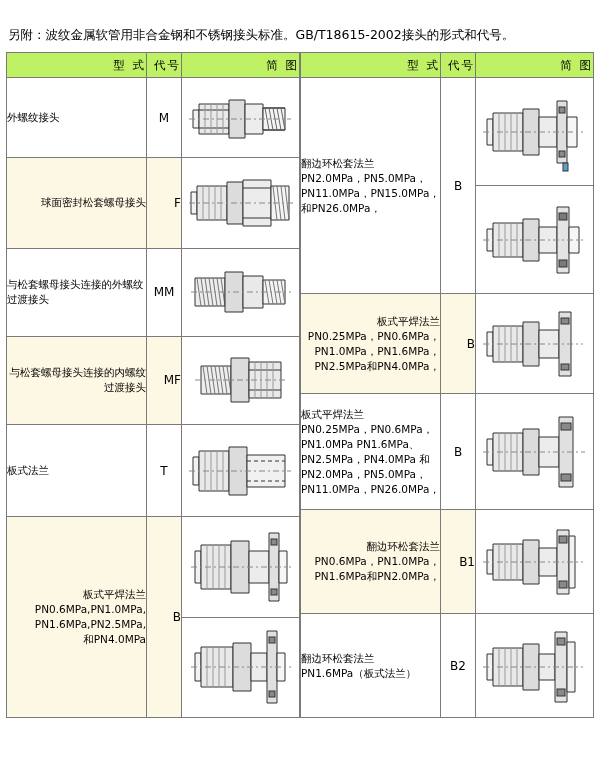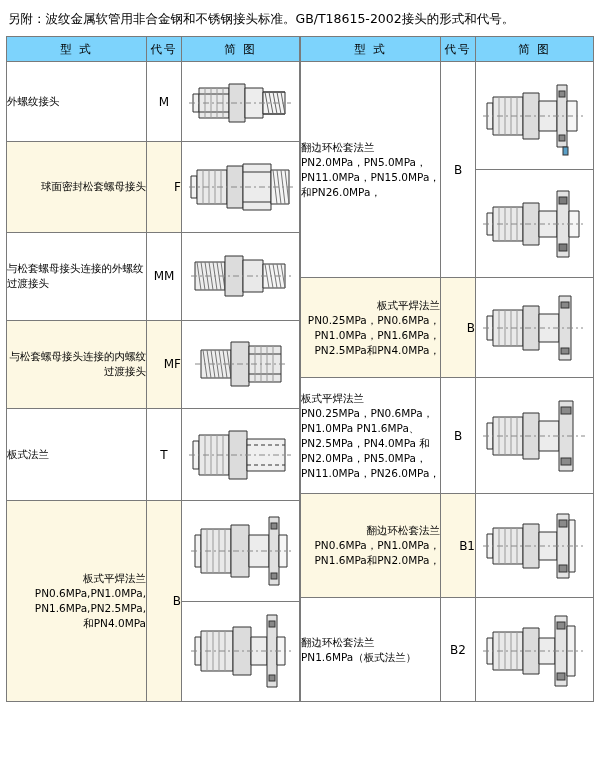--- a/index.html
+++ b/index.html
@@ -13,21 +13,21 @@
     font-family: "DejaVu Sans", "Liberation Sans", sans-serif;
     font-size: 11px;
     color: #000;
     overflow: hidden;
   }
   .page {
     width: 600px;
     height: 636px;
     position: relative;
     box-sizing: border-box;
-    padding: 8px 6px 0 6px;
+    padding: 24px 6px 0 6px;
   }
   .doc-title {
     font-size: 12.5px;
     line-height: 18px;
     margin: 2px 0 8px 2px;
     white-space: nowrap;
     font-family: "DejaVu Sans", "Liberation Sans", sans-serif;
   }
   .tables {
     display: flex;
@@ -36,26 +36,26 @@
   table.spec {
     border-collapse: collapse;
     table-layout: fixed;
   }
   table.spec td, table.spec th {
     border: 1px solid #7a7a7a;
     padding: 0;
     vertical-align: middle;
   }
   thead th {
-    background: #7dd3fc;
+    background: #bef264;
     font-weight: normal;
     height: 24px;
     font-size: 11.5px;
     letter-spacing: 2px;
-    text-align: center;
+    text-align: right;
   }
   .cell-type {
     padding: 4px 6px;
     font-size: 10.5px;
     line-height: 15px;
     margin-top: 40px;
   }
   .cell-code {
     text-align: center;
     font-size: 12px;

